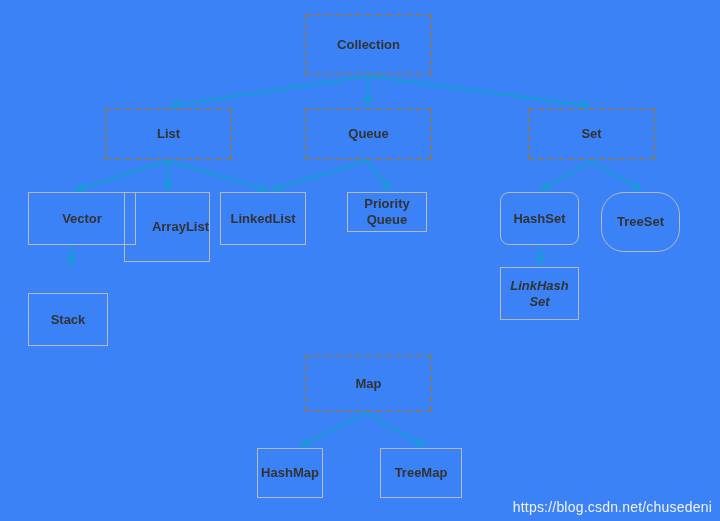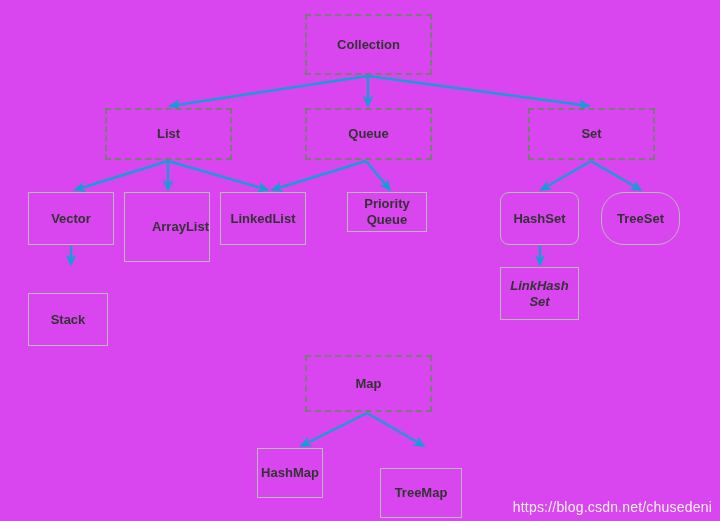--- a/index.html
+++ b/index.html
@@ -4,21 +4,21 @@
 <style>
   html, body {
     margin: 0;
     padding: 0;
     background: #ffffff;
   }
   #diagram-root {
     position: relative;
     width: 720px;
     height: 521px;
-    background: #d946ef;
+    background: #3b82f6;
     font-family: "Liberation Sans", sans-serif;
     overflow: hidden;
   }
   #edge-layer {
     position: absolute;
     left: 0;
     top: 0;
     width: 720px;
     height: 521px;
     pointer-events: none;
@@ -92,52 +92,52 @@
       </div>
       <div class="node abstract" style="left: 105px; top: 108px; width: 127px; height: 52px;">
         <span class="node-label">List</span>
       </div>
       <div class="node abstract" style="left: 305px; top: 108px; width: 127px; height: 52px;">
         <span class="node-label">Queue</span>
       </div>
       <div class="node abstract" style="left: 528px; top: 108px; width: 127px; height: 52px;">
         <span class="node-label">Set</span>
       </div>
-      <div class="node concrete" style="left: 28px; top: 192px; width: 86px; height: 53px; align-items: center;">
+      <div class="node concrete" style="left: 28px; top: 192px; width: 108px; height: 53px; align-items: center;">
         <span class="node-label">Vector</span>
       </div>
       <div class="node concrete" style="left: 124px; top: 192px; width: 86px; height: 70px; justify-content: flex-end;">
         <span class="node-label">ArrayList</span>
       </div>
       <div class="node concrete" style="left: 220px; top: 192px; width: 86px; height: 53px;">
         <span class="node-label">LinkedList</span>
       </div>
       <div class="node concrete" style="left: 347px; top: 192px; width: 80px; height: 40px;">
         <span class="node-label">Priority
 Queue</span>
       </div>
       <div class="node concrete" style="left: 500px; top: 192px; width: 79px; height: 53px; border-radius: 9px;">
         <span class="node-label">HashSet</span>
       </div>
-      <div class="node concrete" style="left: 601px; top: 192px; width: 79px; height: 53px; border-radius: 23px;">
+      <div class="node concrete" style="left: 601px; top: 192px; width: 79px; height: 60px; border-radius: 23px;">
         <span class="node-label">TreeSet</span>
       </div>
       <div class="node concrete" style="left: 28px; top: 267px; width: 80px; height: 53px; margin-top: 26px;">
         <span class="node-label">Stack</span>
       </div>
       <div class="node concrete" style="left: 500px; top: 267px; width: 79px; height: 53px; font-style: italic;">
         <span class="node-label">LinkHash
 Set</span>
       </div>
       <div class="node abstract" style="left: 305px; top: 355px; width: 127px; height: 57px;">
         <span class="node-label">Map</span>
       </div>
       <div class="node concrete" style="left: 257px; top: 448px; width: 66px; height: 50px;">
         <span class="node-label">HashMap</span>
       </div>
-      <div class="node concrete" style="left: 380px; top: 448px; width: 82px; height: 50px; margin-top: 20px;">
+      <div class="node concrete" style="left: 380px; top: 448px; width: 82px; height: 50px;">
         <span class="node-label">TreeMap</span>
       </div>
     </div>
 
   <div id="watermark">https://blog.csdn.net/chusedeni</div>
 
 </div>
 
 </body></html>

